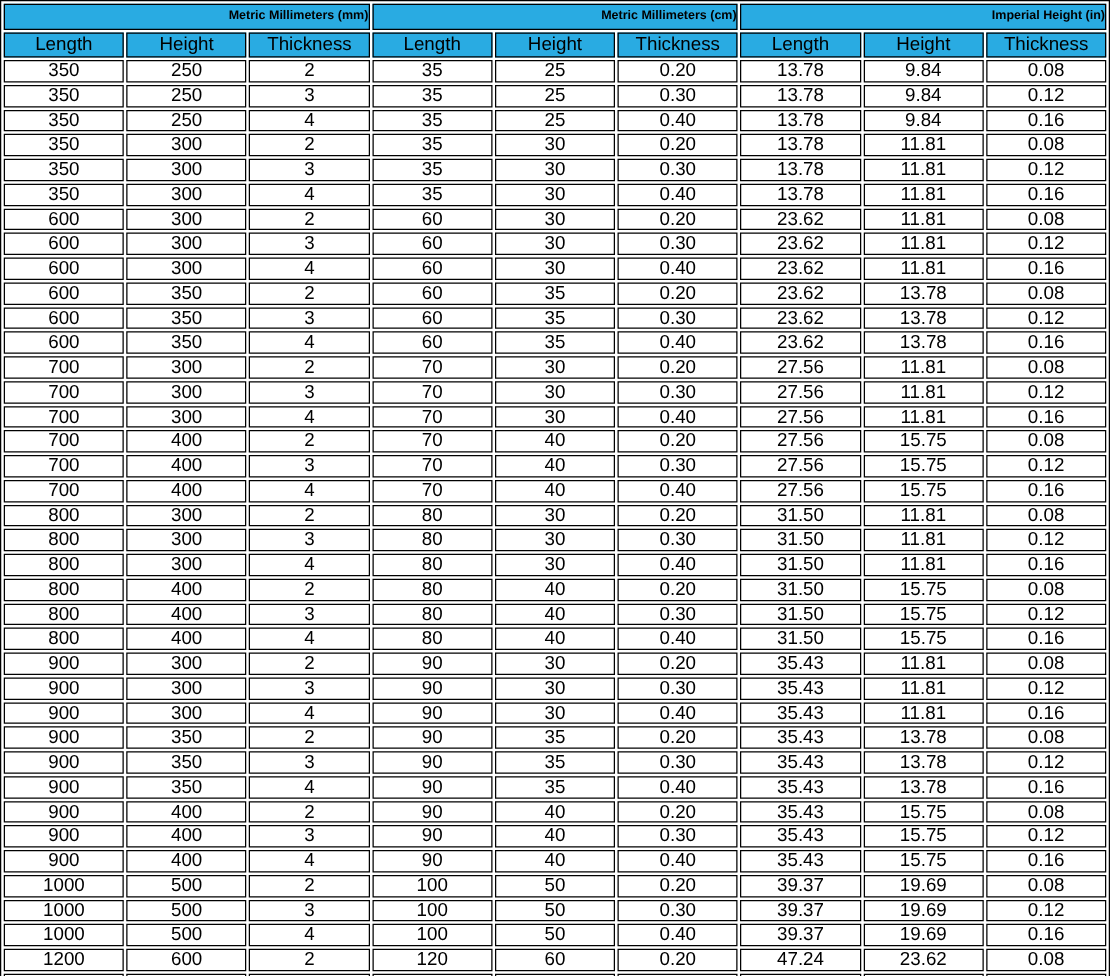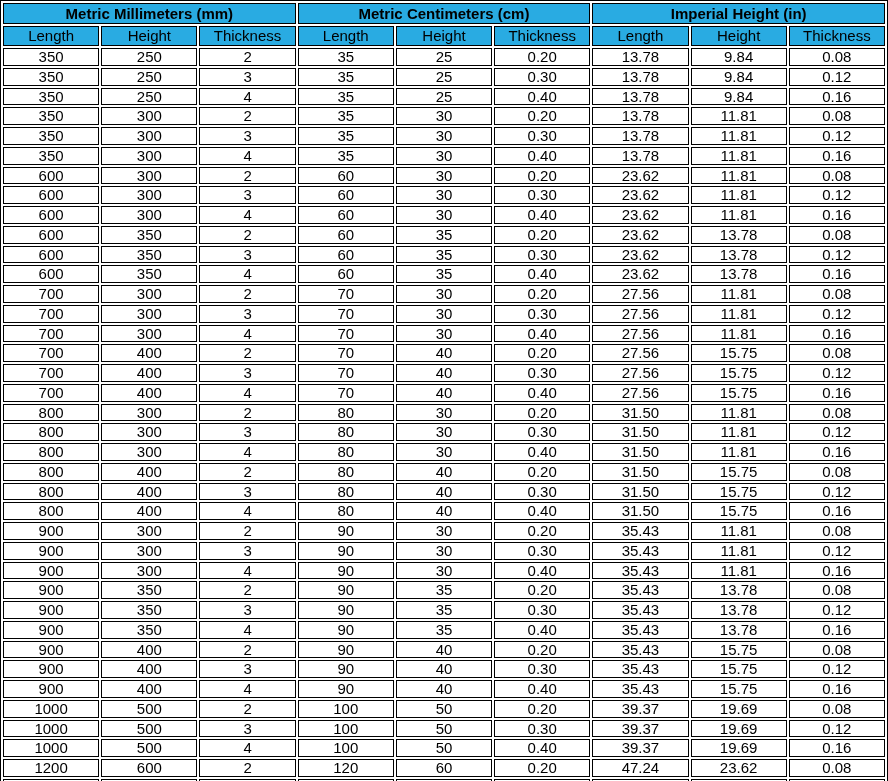--- a/index.html
+++ b/index.html
@@ -30,36 +30,37 @@
     overflow: hidden;
     white-space: nowrap;
     background: #ffffff;
   }
   .size-table thead th {
     background: #29ABE2;
   }
   .group-header-row th {
     font-weight: bold;
     height: 19px;
-    font-size: 15px;
+    font-size: 10px;
+    text-align: right;
   }
   .column-header-row th {
     font-weight: normal;
     height: 18px;
     font-size: 15px;
   }
 </style>
 </head>
 <body>
 
 <table class="size-table">
   <thead>
     <tr class="group-header-row">
       <th colspan="3">Metric Millimeters (mm)</th>
-      <th colspan="3">Metric Centimeters (cm)</th>
+      <th colspan="3">Metric Millimeters (cm)</th>
       <th colspan="3">Imperial Height (in)</th>
     </tr>
     <tr class="column-header-row">
       <th>Length</th>
       <th>Height</th>
       <th>Thickness</th>
       <th>Length</th>
       <th>Height</th>
       <th>Thickness</th>
       <th>Length</th>

